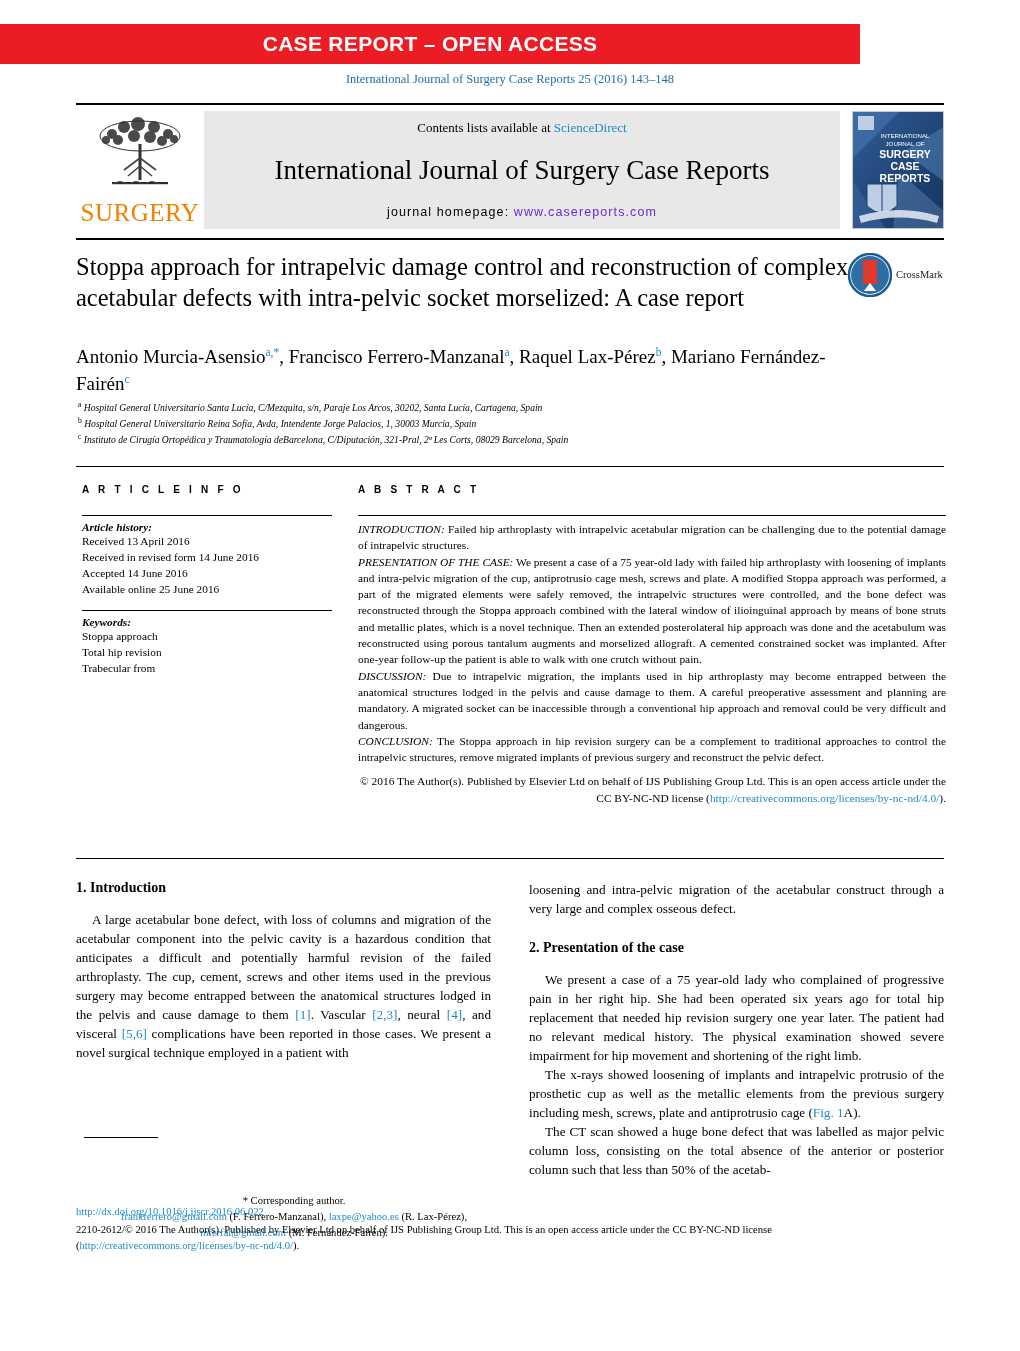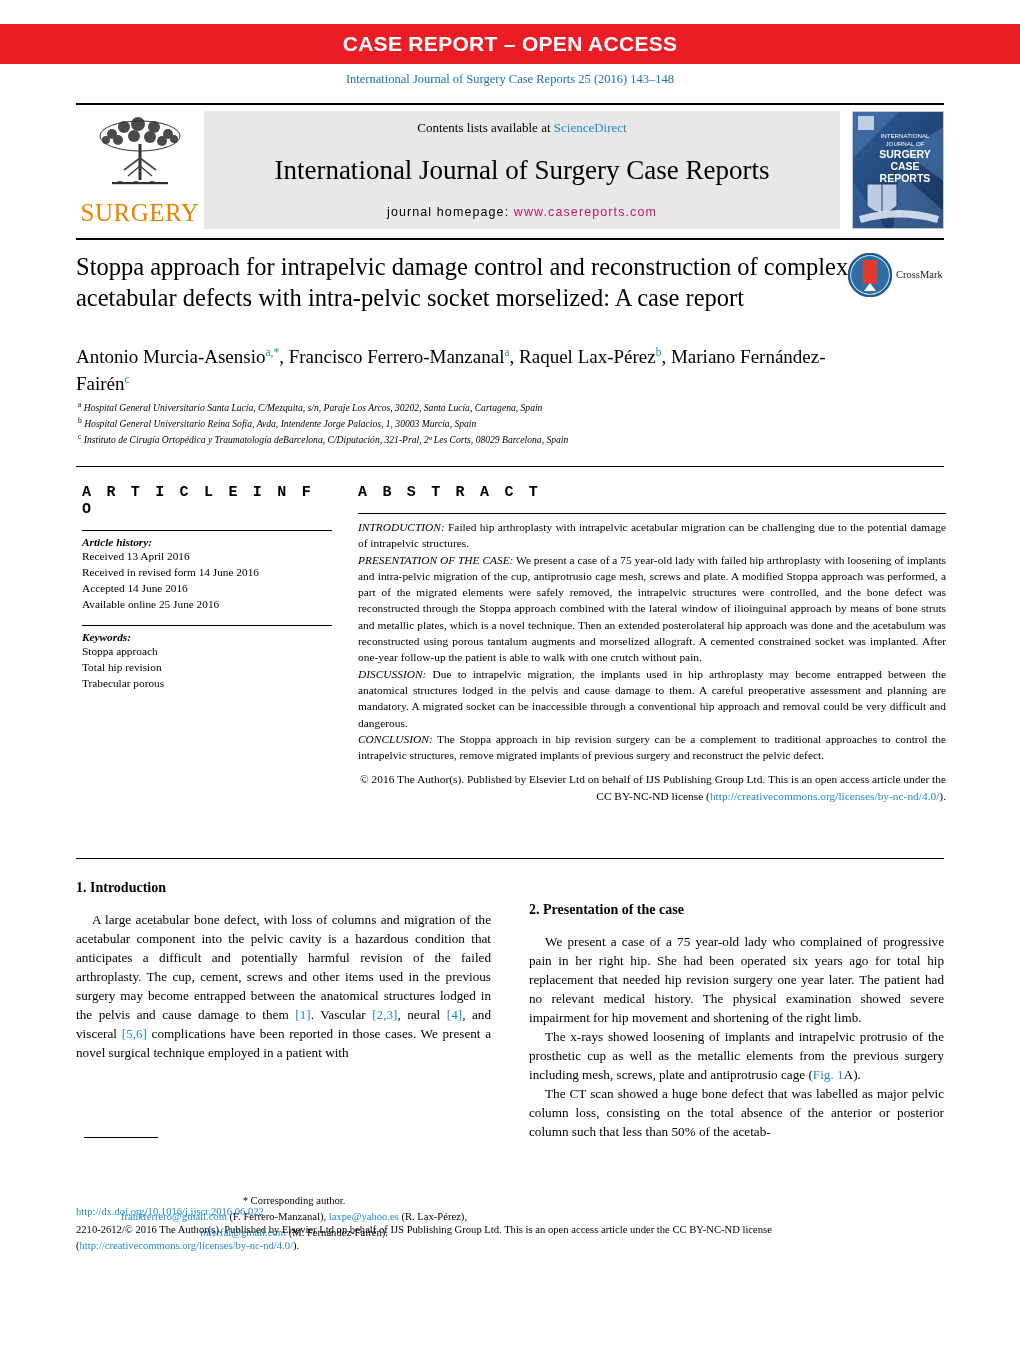--- a/index.html
+++ b/index.html
@@ -11,21 +11,21 @@
     font-family: "Liberation Serif", serif;
     color: #000;
     position: relative;
     overflow: hidden;
   }
 
   
   .banner {
     position: absolute;
     left: 0; top: 24px;
-    width: 1020px; height: 40px;
+    width: 860px; height: 40px;
     background: #ec1c24;
     color: #ffffff;
     display: flex;
     align-items: center;
     justify-content: center;
     font-family: "Liberation Sans", sans-serif;
     font-weight: bold;
     font-size: 21px;
     letter-spacing: 0.3px;
   }
@@ -85,21 +85,21 @@
   .contents-line .sd { color: #1f8ac7; }
   .journal-name {
     font-size: 27px;
     font-family: "Liberation Serif", serif;
   }
   .homepage-line {
     font-family: "Liberation Sans", sans-serif;
     font-size: 12.5px;
     letter-spacing: 1.1px;
   }
-  .homepage-line .url { color: #be185d; }
+  .homepage-line .url { color: #6d28d9; }
   .cover-thumb {
     width: 92px;
     height: 118px;
     position: relative;
     overflow: hidden;
     background: #1d3f6e;
     border: 1px solid #c8c8c8;
   }
 
   .masthead-bottom-rule {
@@ -167,25 +167,25 @@
     width: 868px;
     border-top: 1px solid #000;
   }
 
   .info-col {
     position: absolute;
     left: 82px; top: 484px;
     width: 250px;
   }
   .col-head {
-    font-family: Liberation Mono, monospace;
+    font-family: Liberation Sans, sans-serif;
     font-weight: bold;
-    font-size: 15px;
+    font-size: 10px;
     letter-spacing: 3.2px;
-    margin-bottom: 12px;
+    margin-bottom: 20px;
   }
   .rule-thick { border-top: 1.6px solid #000; margin: 0 0 5px 0; }
   .meta-label { font-style: italic; font-weight: bold; font-size: 11.3px; }
   .meta-line { font-size: 11.3px; line-height: 1.42; }
   .kw-gap { height: 13px; }
 
   .abs-col {
     position: absolute;
     left: 358px; top: 484px;
     width: 588px;
@@ -377,21 +377,21 @@
   <div class="meta-label">Article history:</div>
   <div class="meta-line">Received 13 April 2016</div>
   <div class="meta-line">Received in revised form 14 June 2016</div>
   <div class="meta-line">Accepted 14 June 2016</div>
   <div class="meta-line">Available online 25 June 2016</div>
   <div class="kw-gap"></div>
   <div class="rule-thick"></div>
   <div class="meta-label">Keywords:</div>
   <div class="meta-line">Stoppa approach</div>
   <div class="meta-line">Total hip revision</div>
-  <div class="meta-line">Trabecular porous</div>
+  <div class="meta-line">Trabecular from</div>
 </div>
 
 <div class="abs-col">
   <div class="col-head">A B S T R A C T</div>
   <div class="rule-thick"></div>
 
   <div class="abs-body">
     <div>
       <span class="lead">INTRODUCTION:</span><span> Failed hip arthroplasty with intrapelvic acetabular migration can be challenging due to the potential damage of intrapelvic structures.</span>
     </div>
@@ -414,20 +414,21 @@
 <div class="section-rule-bottom"></div>
 
 <div class="body-left">
   <h2 class="sec-head">1.  Introduction</h2>
   <p class="body-p">
     <span>A large acetabular bone defect, with loss of columns and migration of the acetabular component into the pelvic cavity is a hazardous condition that anticipates a difficult and potentially harmful revision of the failed arthroplasty. The cup, cement, screws and other items used in the previous surgery may become entrapped between the anatomical structures lodged in the pelvis and cause damage to them </span><span class="ref">[1]</span><span>. Vascular </span><span class="ref">[2,3]</span><span>, neural </span><span class="ref">[4]</span><span>, and visceral </span><span class="ref">[5,6]</span><span> complications have been reported in those cases. We present a novel surgical technique employed in a patient with</span>
   </p>
 </div>
 
 <div class="body-right">
+  <p class="body-p noind">loosening and intra-pelvic migration of the acetabular construct through a very large and complex osseous defect.</p>
   <h2 class="sec-head spaced">2.  Presentation of the case</h2>
   <p class="body-p">We present a case of a 75 year-old lady who complained of progressive pain in her right hip. She had been operated six years ago for total hip replacement that needed hip revision surgery one year later. The patient had no relevant medical history. The physical examination showed severe impairment for hip movement and shortening of the right limb.</p>
   <p class="body-p">
     <span>The x-rays showed loosening of implants and intrapelvic protrusio of the prosthetic cup as well as the metallic elements from the previous surgery including mesh, screws, plate and antiprotrusio cage (</span><span class="ref">Fig. 1</span><span>A).</span>
   </p>
   <p class="body-p">The CT scan showed a huge bone defect that was labelled as major pelvic column loss, consisting on the total absence of the anterior or posterior column such that less than 50% of the acetab-</p>
 </div>
 
 <div class="footnote-rule"></div>
 <div class="footnotes">

